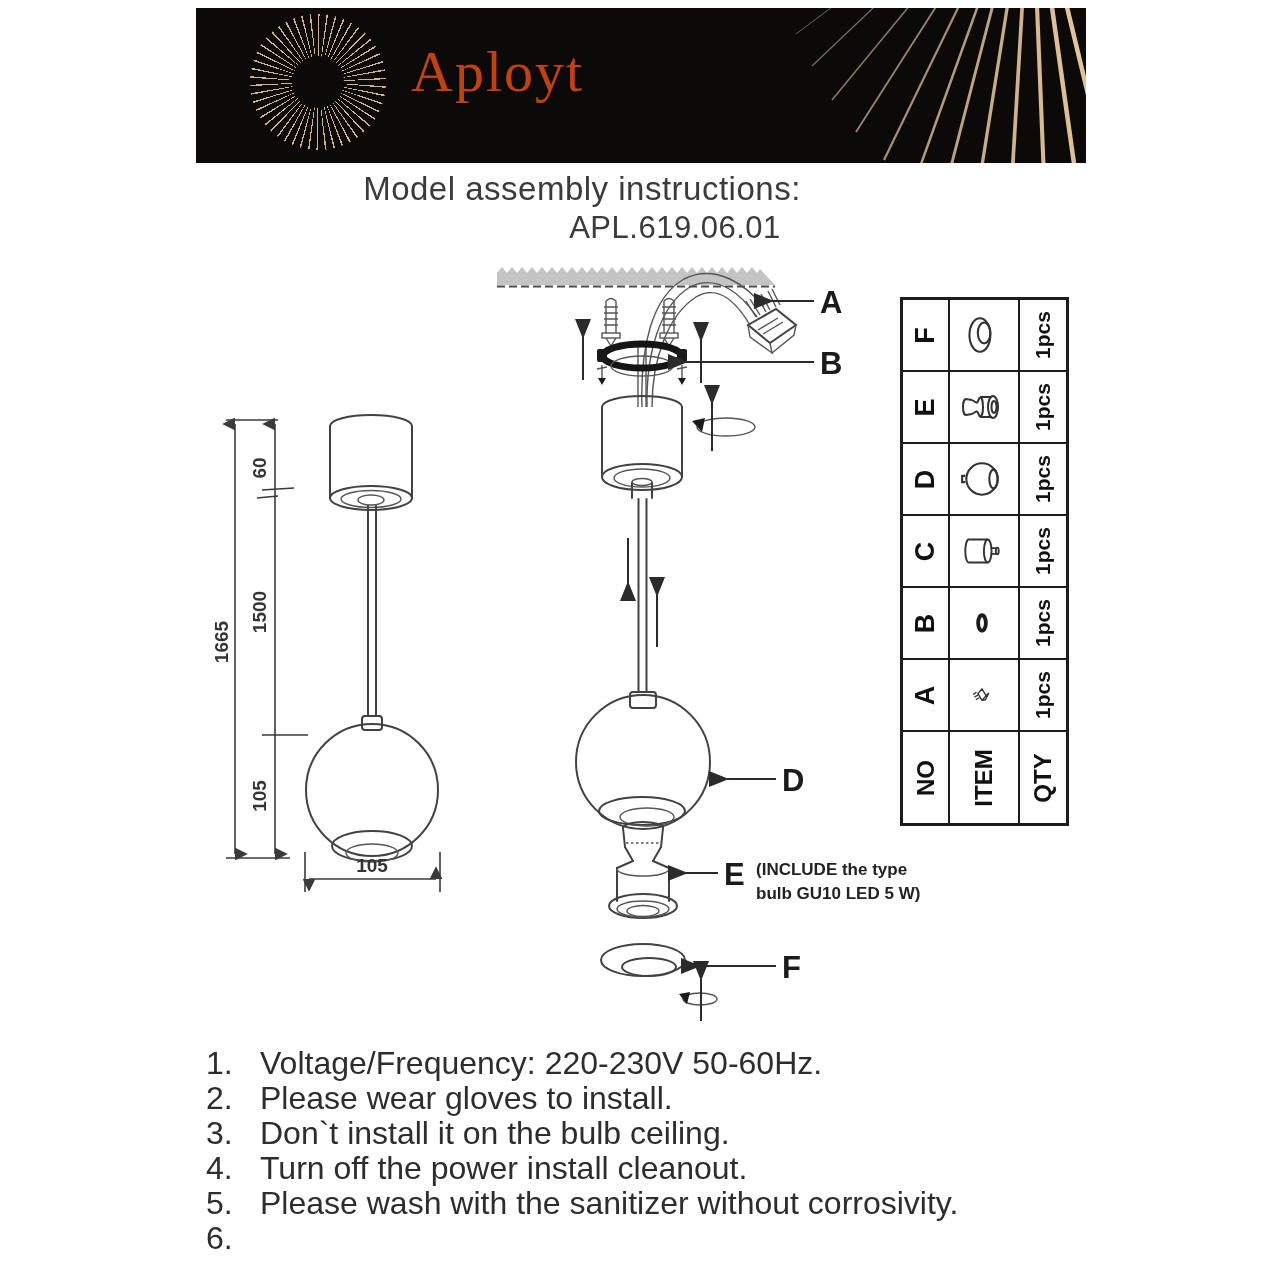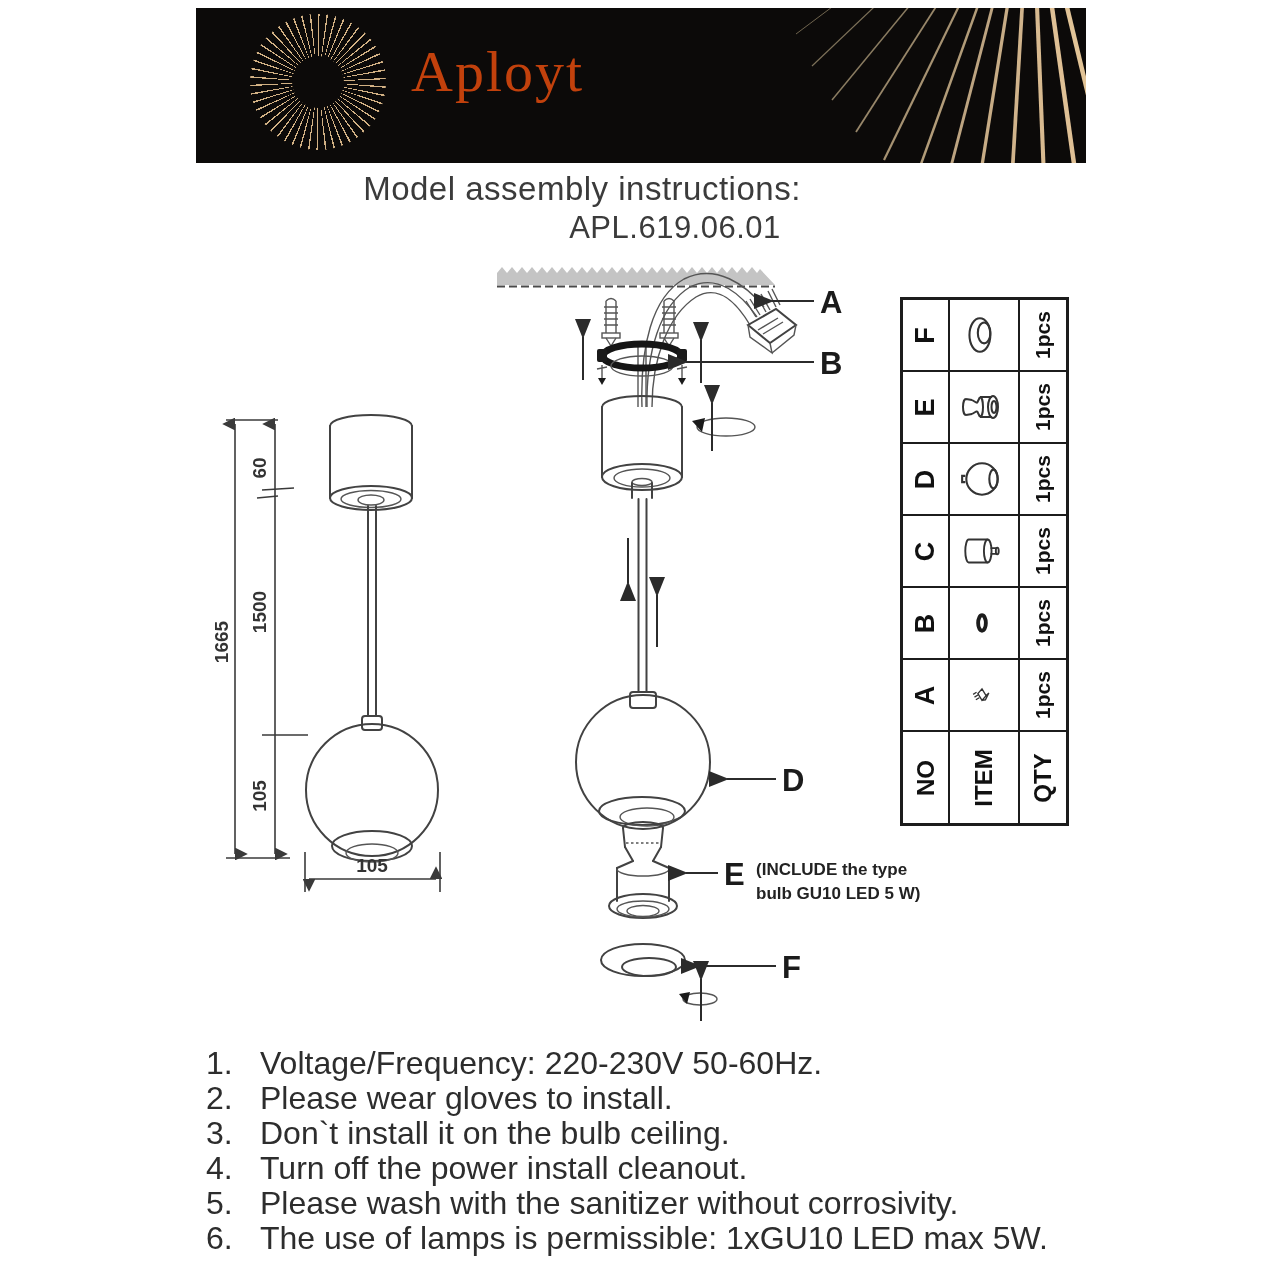--- a/index.html
+++ b/index.html
@@ -361,17 +361,16 @@
     <div class="instr-row">
       <span class="instr-num">4.</span>
       <span class="instr-text">Turn off the power install cleanout.</span>
     </div>
     <div class="instr-row">
       <span class="instr-num">5.</span>
       <span class="instr-text">Please wash with the sanitizer without corrosivity.</span>
     </div>
     <div class="instr-row">
       <span class="instr-num">6.</span>
-      <span class="instr-text">The use of lamps is permissible: 1xGU10 LED max 5W.</span>
     </div>
   </div>
 
 </div>
 
 </body></html>

